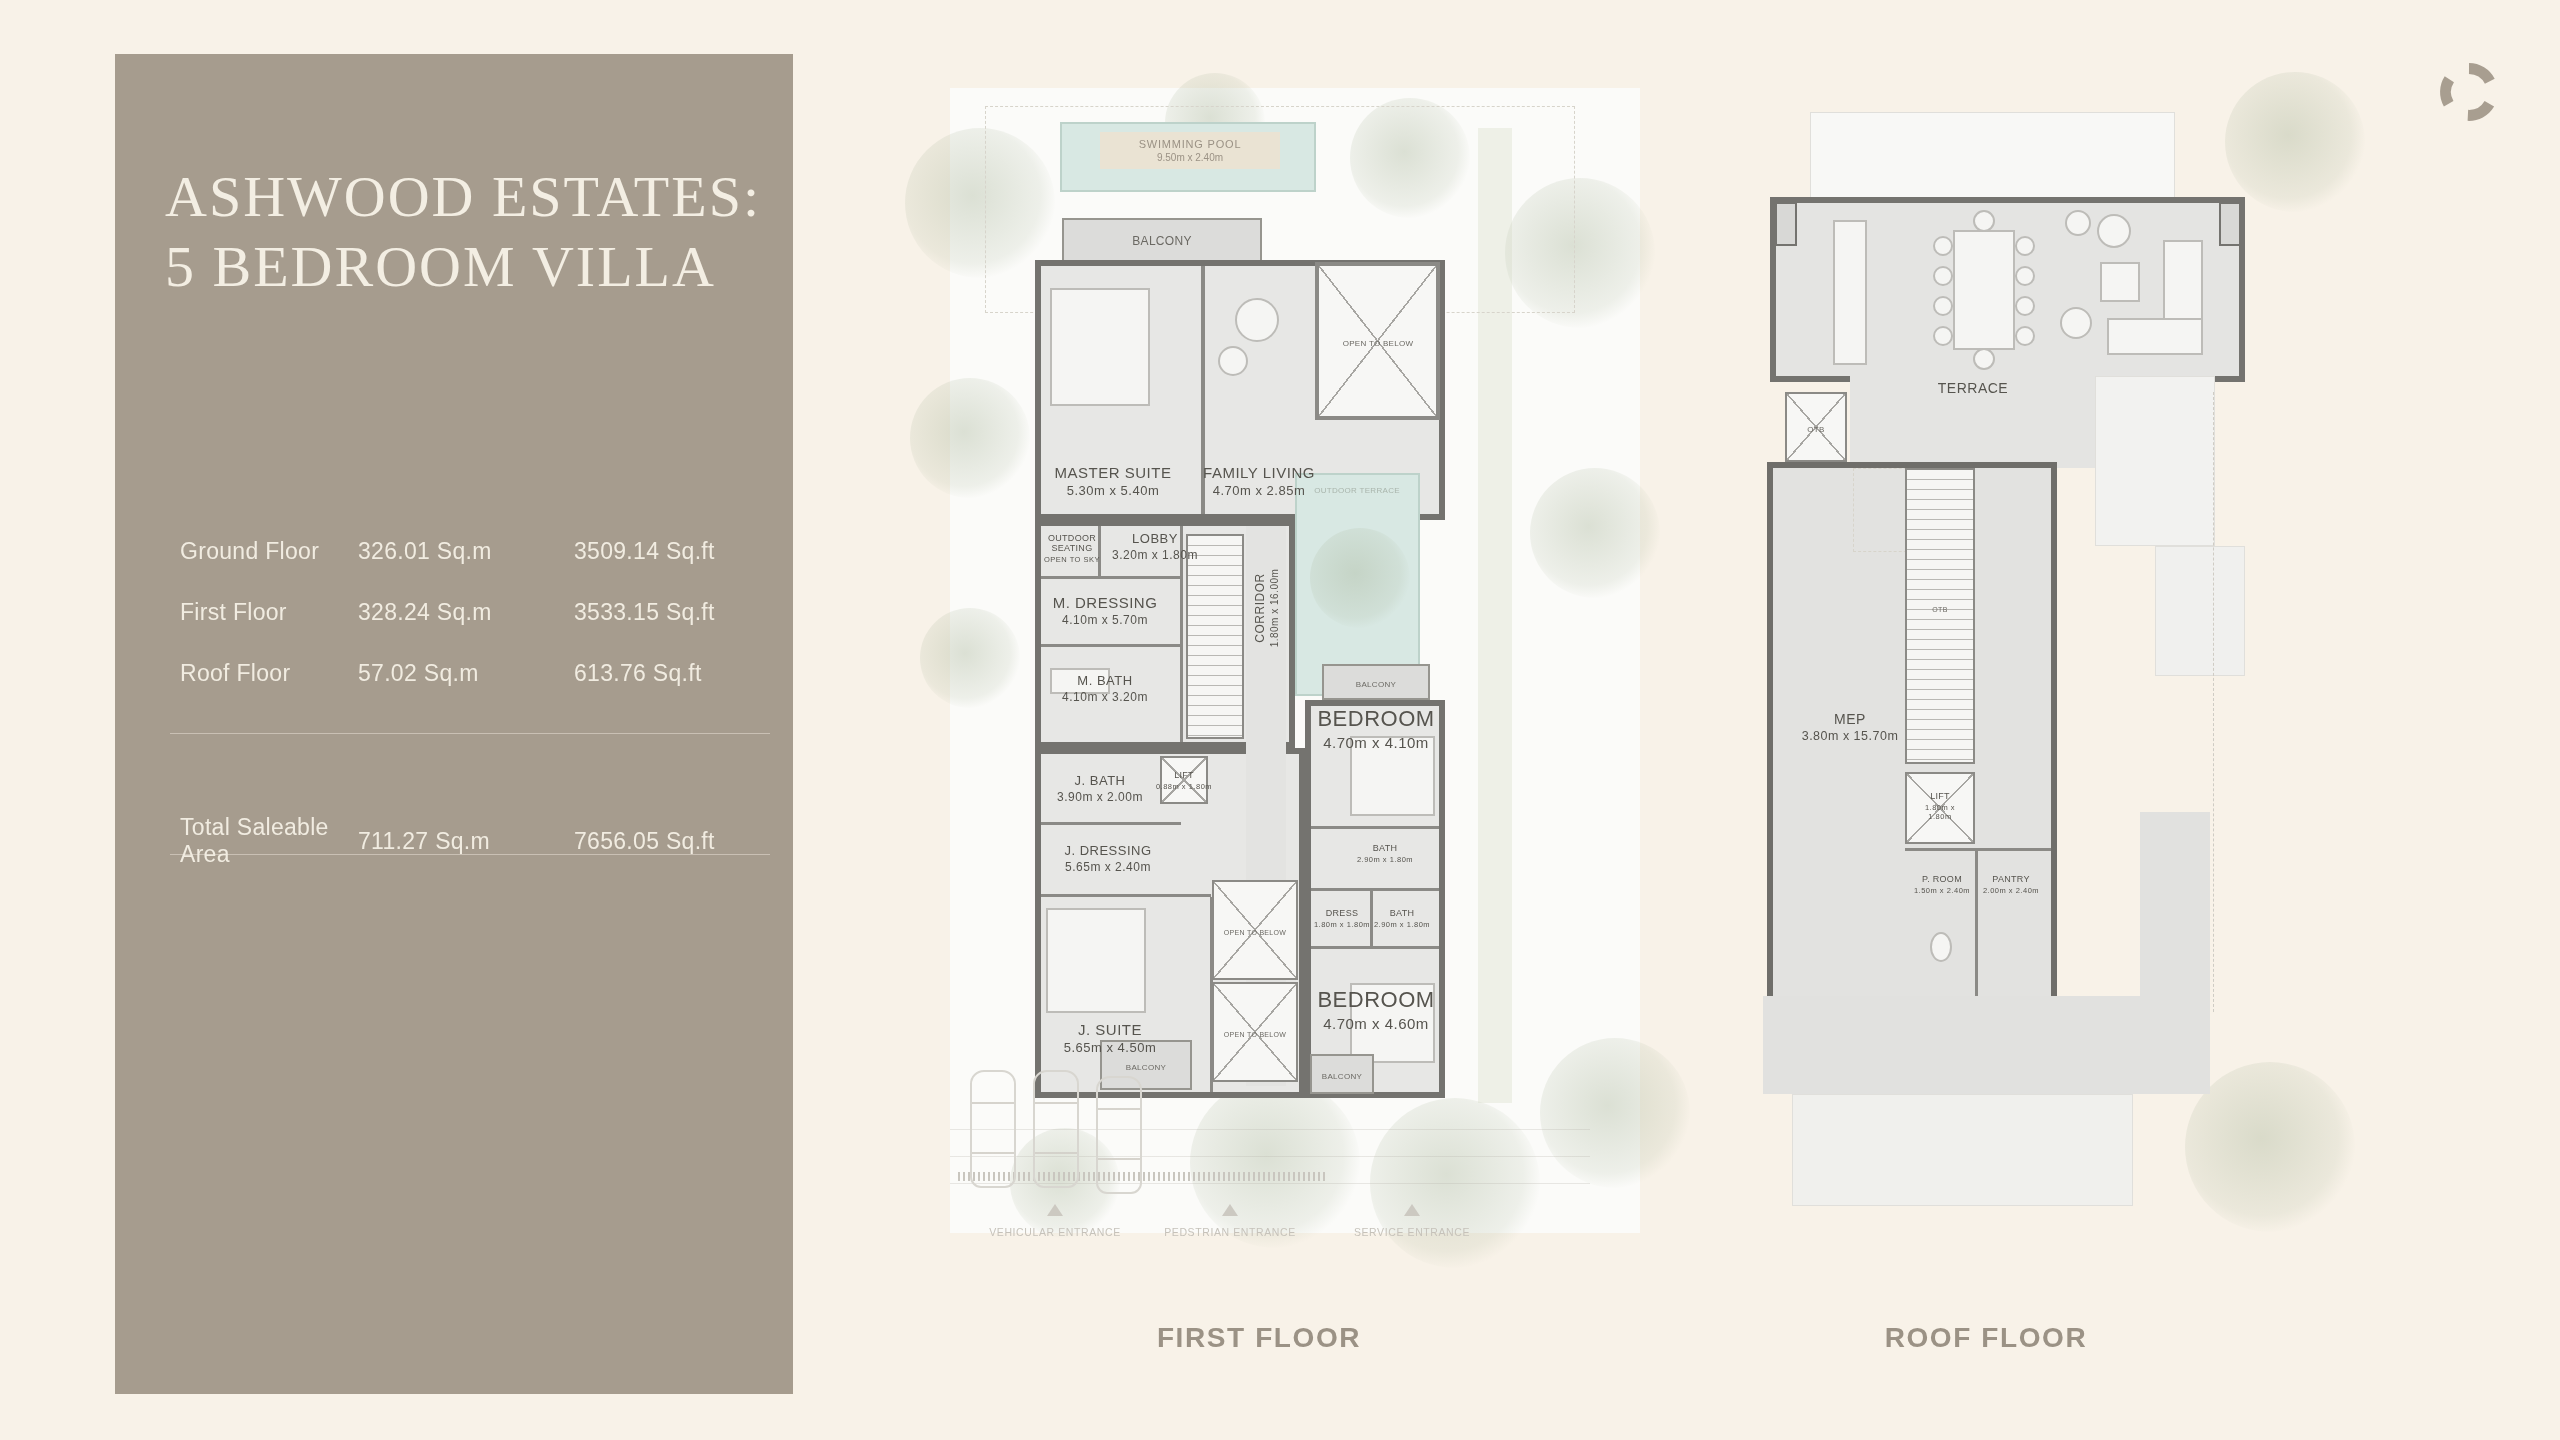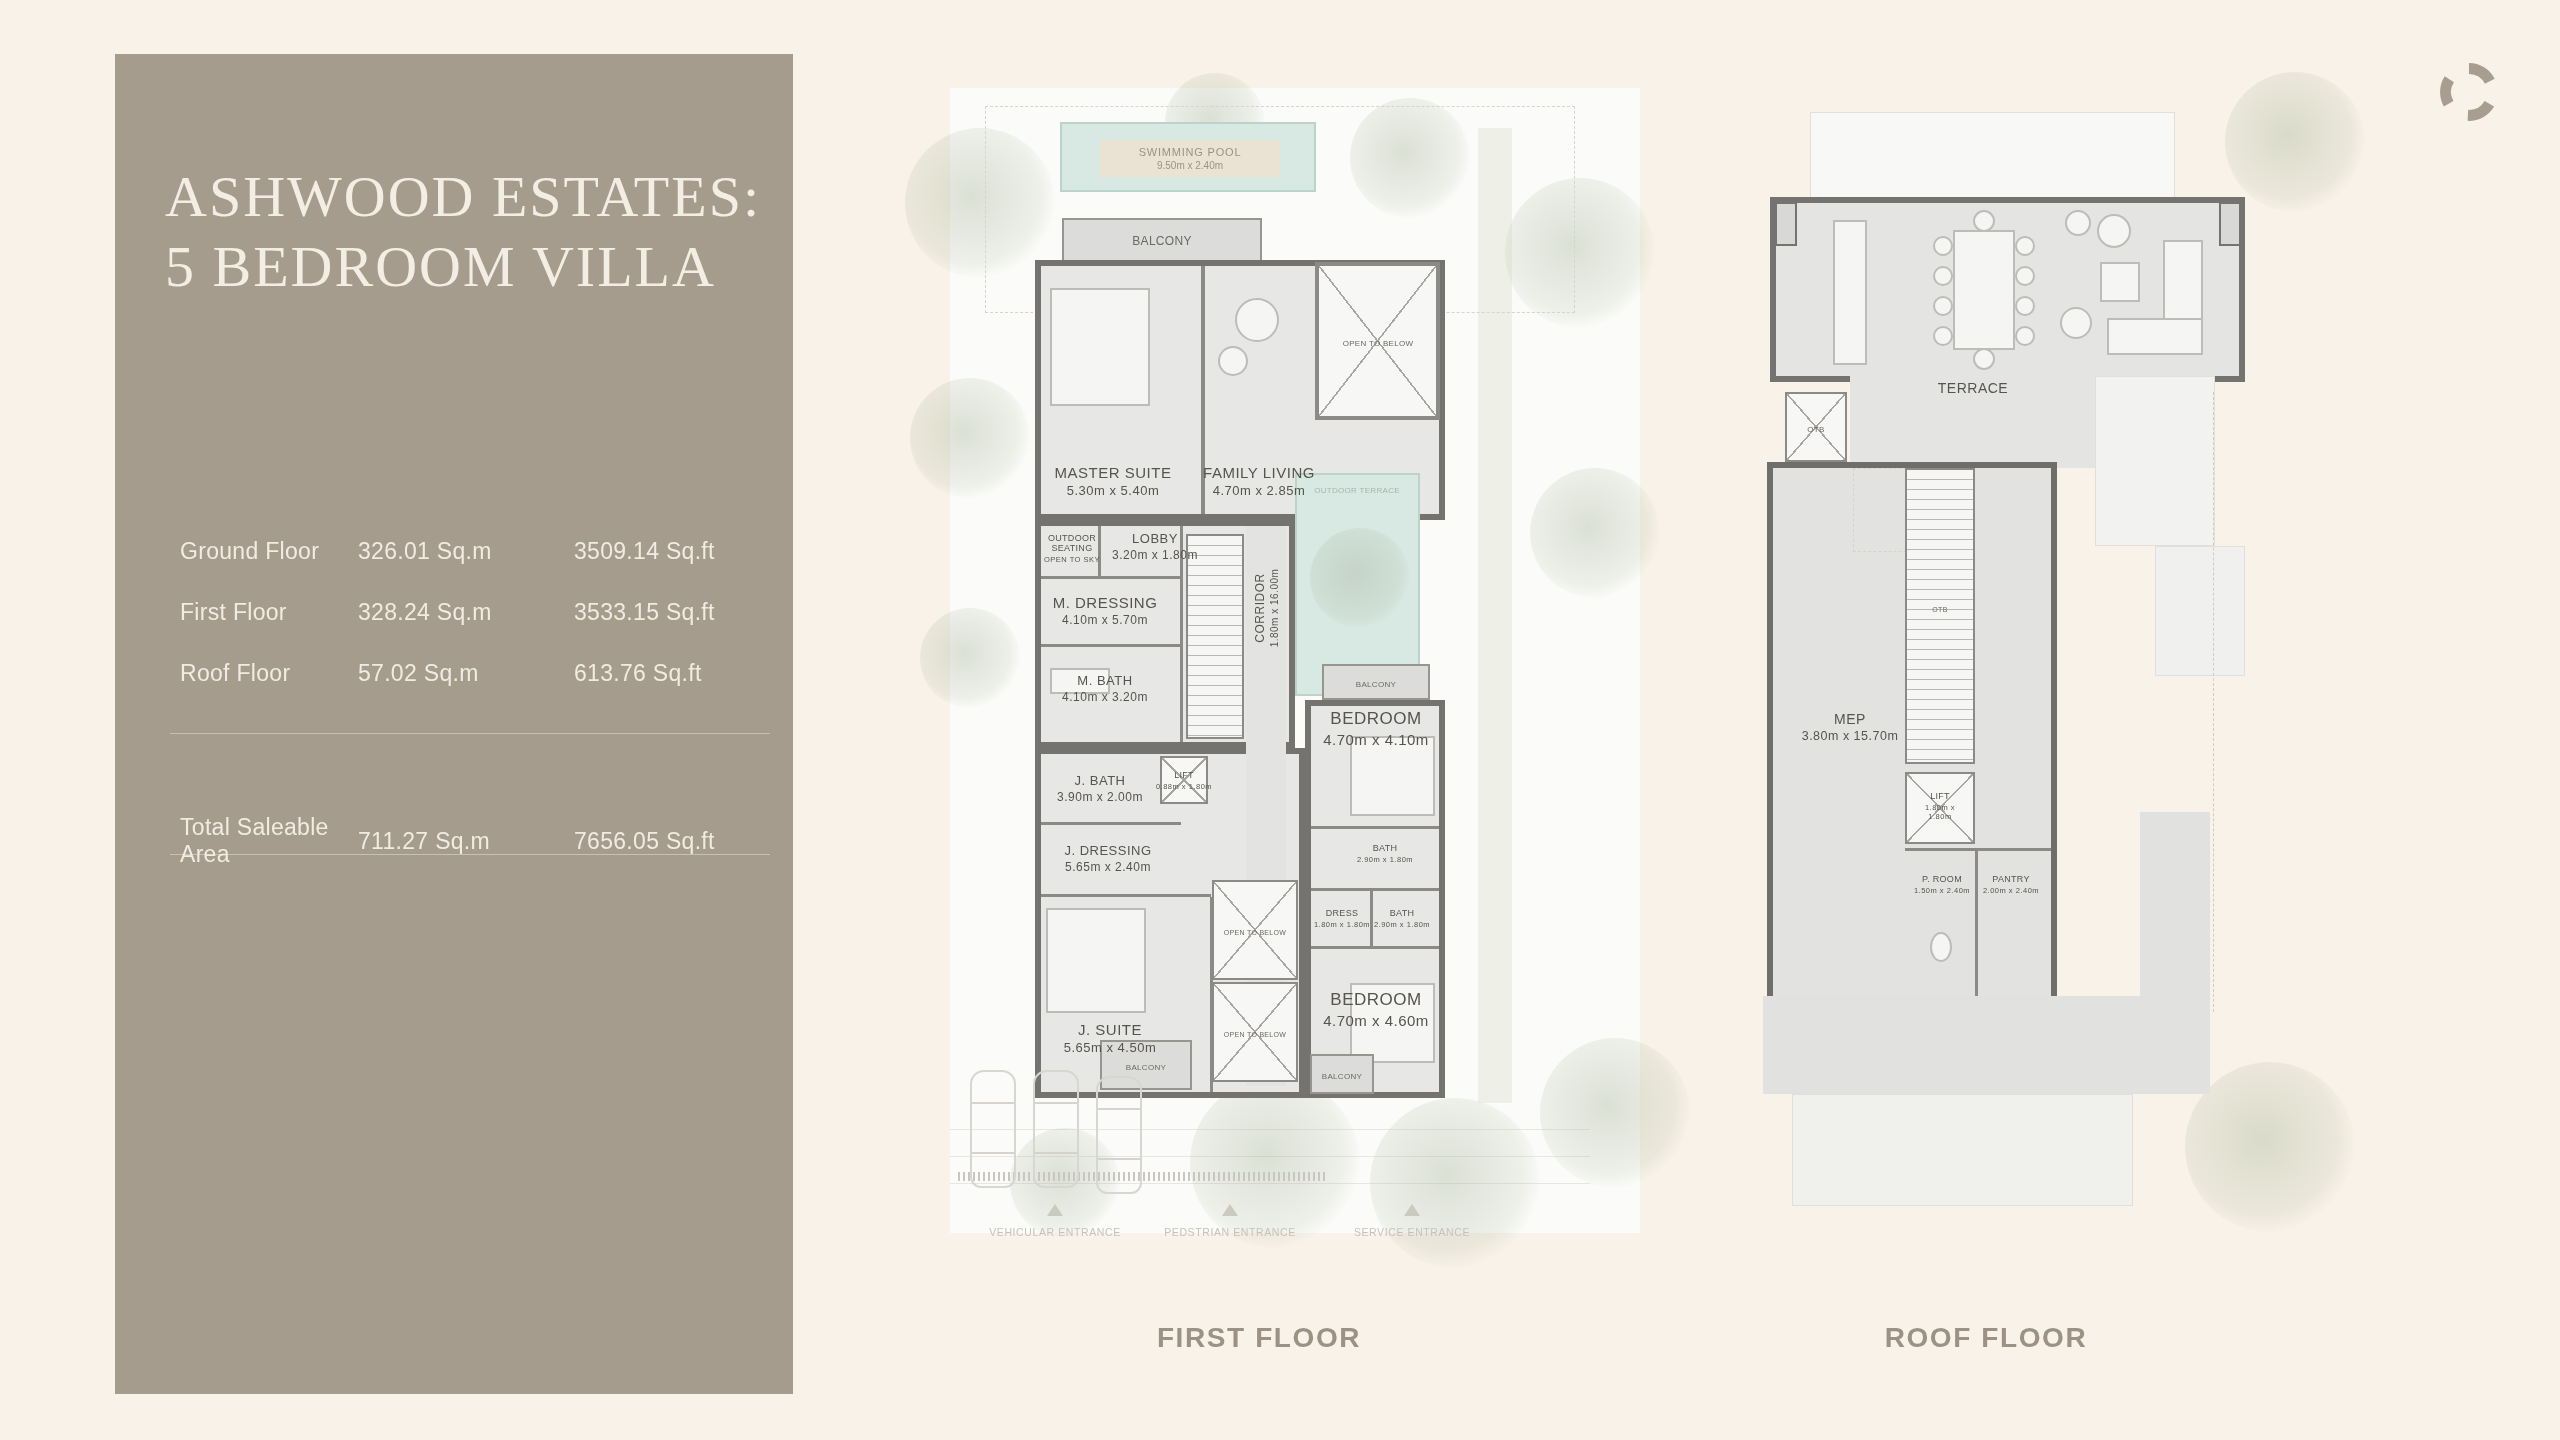--- a/index.html
+++ b/index.html
@@ -26,26 +26,26 @@
   .x{background-image:
      linear-gradient(to top right, transparent calc(50% - .8px), #a7a6a2 calc(50% - .8px) calc(50% + .8px), transparent calc(50% + .8px)),
      linear-gradient(to bottom right, transparent calc(50% - .8px), #a7a6a2 calc(50% - .8px) calc(50% + .8px), transparent calc(50% + .8px));}
   .stairs{position:absolute;background:#f6f6f4 repeating-linear-gradient(to bottom, transparent 0 9px, #b9b8b4 9px 10px);border:2px solid #8b8a86;box-sizing:border-box;}
   .teal{position:absolute;background:#d8e8e3;border:2px solid #bdd2ca;box-sizing:border-box;}
   .furn{position:absolute;background:#f5f5f3;border:2px solid #bdbcb8;box-sizing:border-box;}
   .round{border-radius:50%;}
   .rlabel{position:absolute;text-align:center;color:#56544e;letter-spacing:.5px;transform:translate(-50%,-50%);white-space:nowrap;z-index:5;}
   .rlabel .nm{font-size:15px;}
   .rlabel .dm{font-size:13px;margin-top:2px;}
-  .big .nm{font-size:17px;} .big .dm{font-size:15px;}
+  .big .nm{font-size:22px;} .big .dm{font-size:15px;}
   .sm .nm{font-size:9px;letter-spacing:.3px;} .sm .dm{font-size:7.5px;}
   .tiny{font-size:8px;color:#6b6963;letter-spacing:.3px;}
   .vert{transform:translate(-50%,-50%) rotate(-90deg);}
   .dashedbox{position:absolute;border:1px dashed #d7d4cb;box-sizing:border-box;}
-  .poollabel{position:absolute;background:#eae3d3;color:#9b9285;text-align:center;padding:6px 10px;margin-top:8px;}
+  .poollabel{position:absolute;background:#eae3d3;color:#9b9285;text-align:center;padding:6px 10px;}
   .car{position:absolute;width:46px;height:118px;border:2px solid #d8d6d0;border-radius:14px 14px 11px 11px;box-sizing:border-box;
        background:linear-gradient(transparent 0 30px, rgba(210,207,200,.9) 30px 32px, transparent 32px 80px, rgba(210,207,200,.9) 80px 82px, transparent 82px);}
   .tri{position:absolute;width:0;height:0;border-left:8px solid transparent;border-right:8px solid transparent;border-bottom:12px solid #ccc9c1;}
   .ent-label{position:absolute;font-size:10.5px;color:#c6c2ba;letter-spacing:.6px;transform:translateX(-50%);white-space:nowrap;}
   .caption{position:absolute;top:1322px;font-size:28px;font-weight:bold;letter-spacing:1.6px;color:#9b9285;transform:translateX(-50%);white-space:nowrap;}
   .hedge{position:absolute;background:rgba(203,212,186,.28);}
   .drivelines{position:absolute;background:repeating-linear-gradient(to bottom, transparent 0 26px, rgba(180,176,168,.28) 26px 27px);}
   .hatch{position:absolute;background:repeating-linear-gradient(90deg,#c9c6bf 0 2px, transparent 2px 5px);}
   .faintbox{position:absolute;background:#f4f4f2;border:1px solid #e0dfdb;box-sizing:border-box;}
   .slab{position:absolute;background:#e1e1df;}

